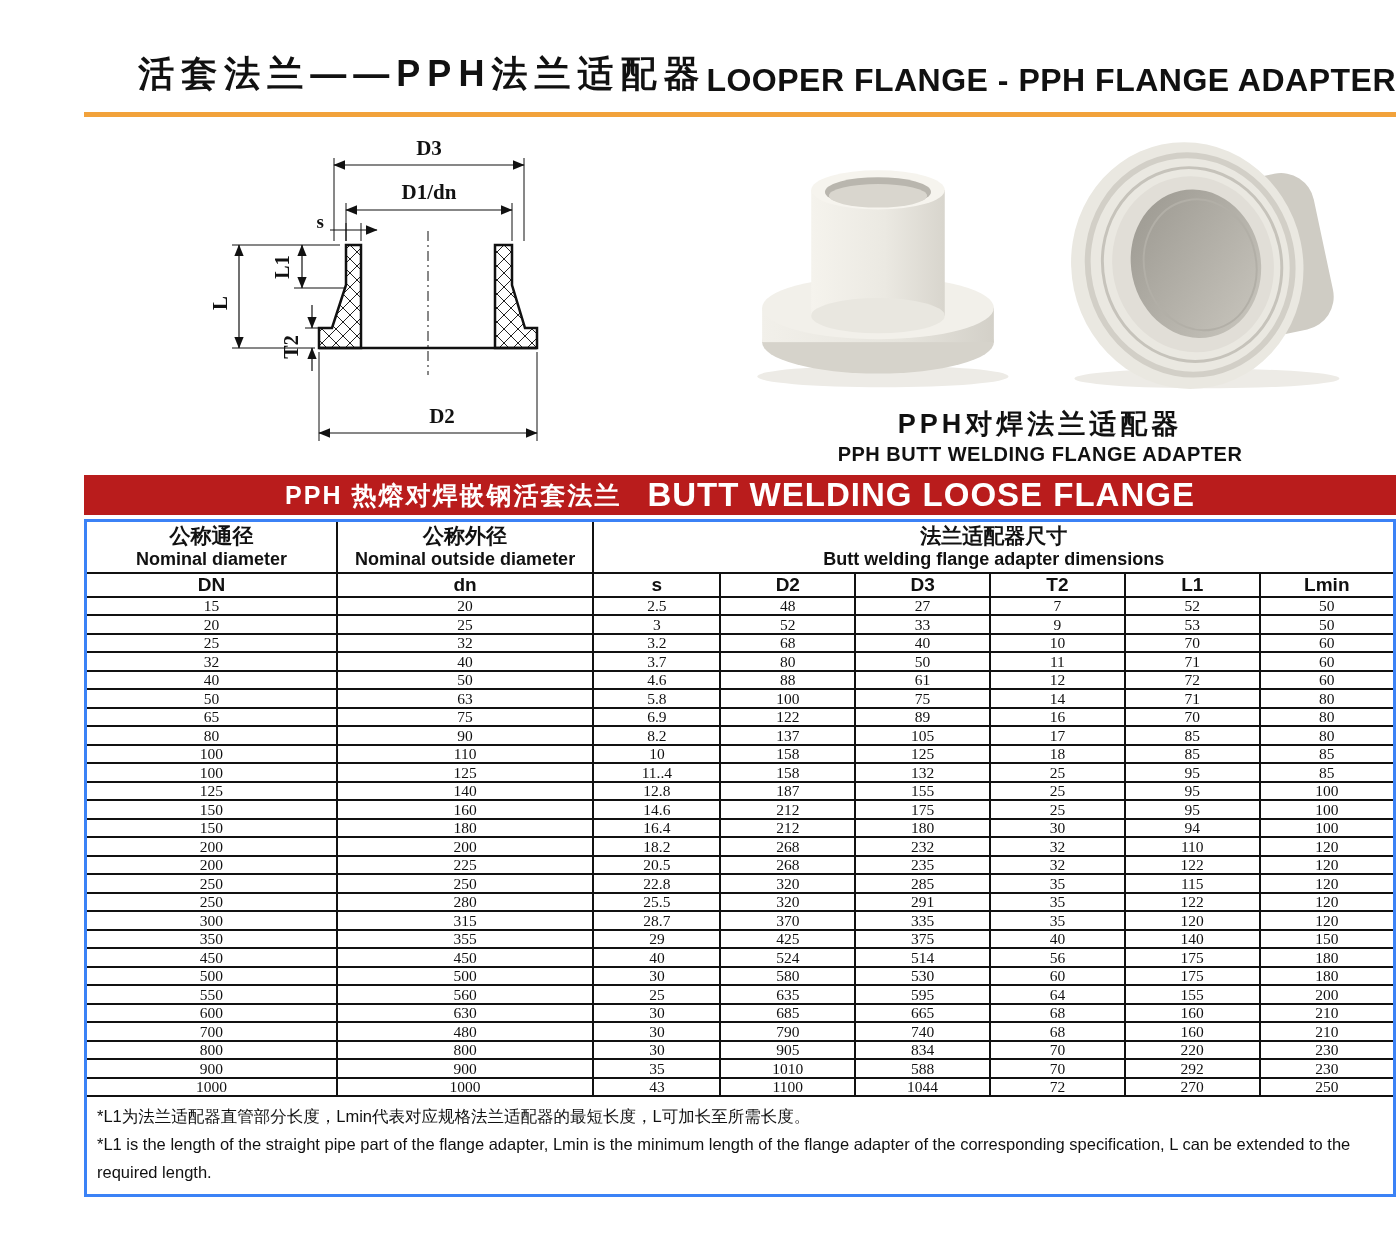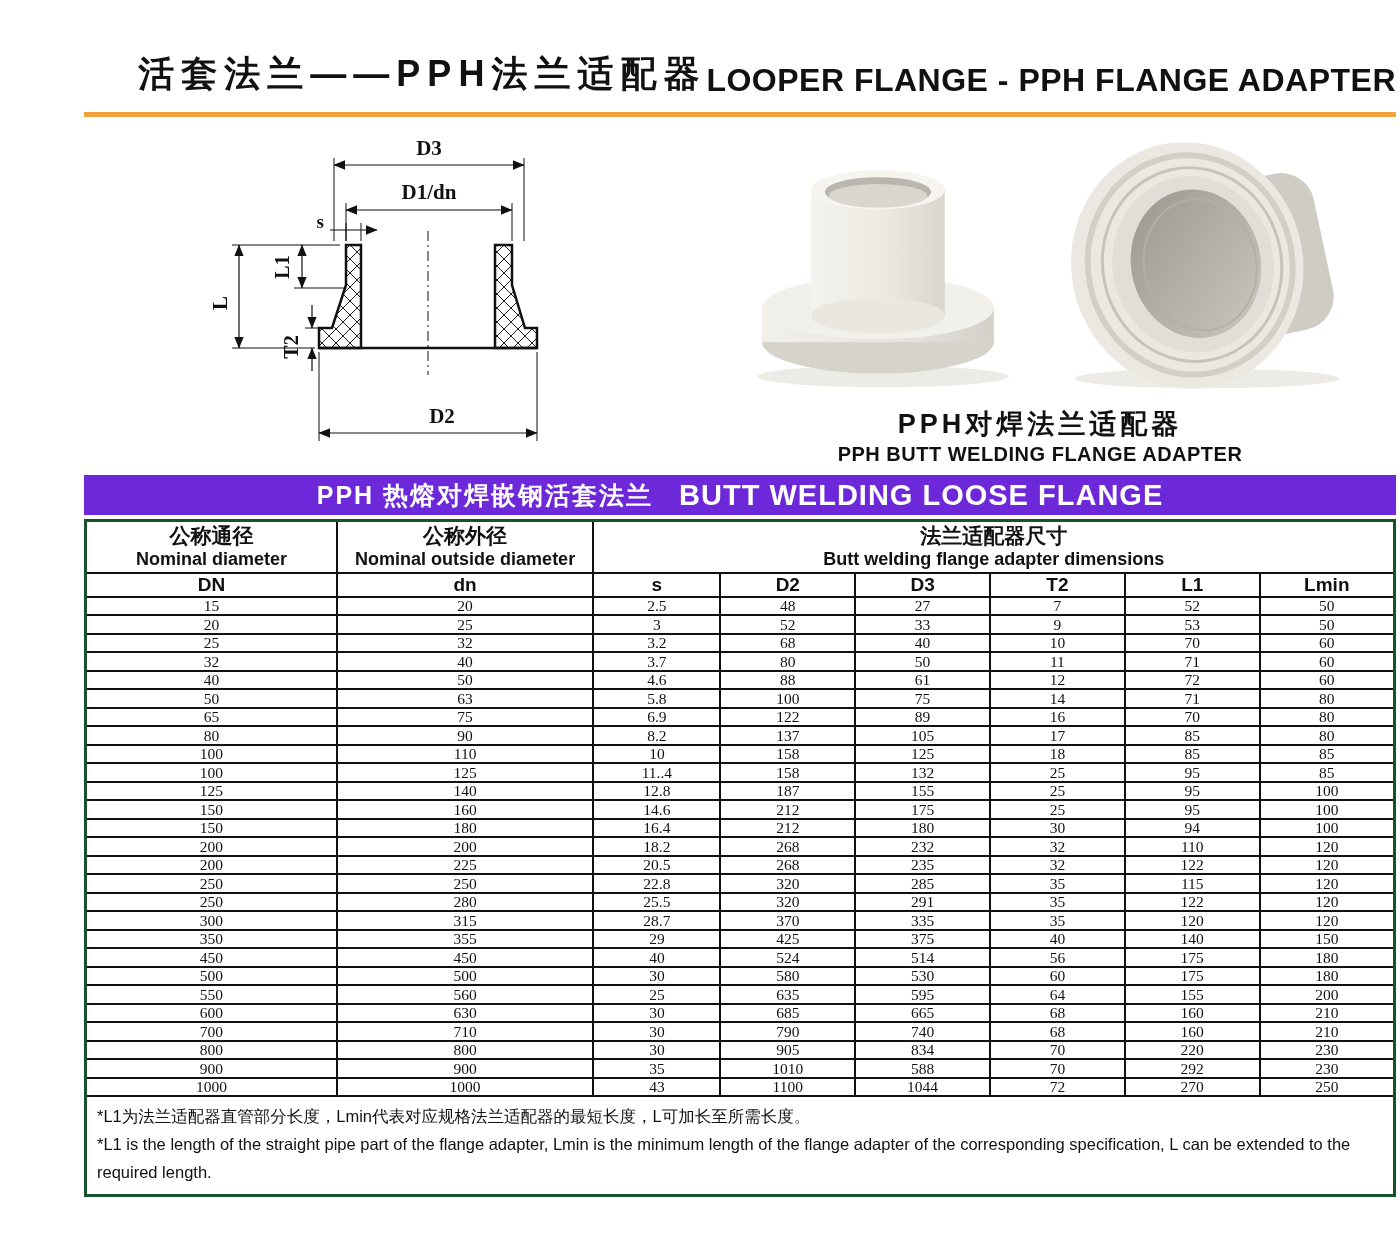--- a/index.html
+++ b/index.html
@@ -25,32 +25,32 @@
   
   .figures { display:flex; margin-top:16px; height:334px; }
   .drawing-wrap { width:600px; }
   .photos-col { flex:1; display:flex; flex-direction:column; align-items:center; }
   .caption { text-align:center; margin-top:18px; line-height:1.25; }
   .caption-zh { font-size:27px; font-weight:bold; letter-spacing:4px; }
   .caption-en { font-size:20px; font-weight:bold; letter-spacing:0.5px; }
 
   
   .banner {
-    margin-top:8px; height:40px; background:#6d28d9;
+    margin-top:8px; height:40px; background:#b91c1c;
     display:flex; align-items:center; justify-content:center; gap:26px;
     color:#fff; font-weight:bold;
   }
   .banner-zh { font-size:25px; letter-spacing:2px; }
-  .banner-en { font-size:29px; letter-spacing:1px; }
+  .banner-en { font-size:33px; letter-spacing:1px; }
 
   
   table.spec {
     margin-top:4px; width:1312px;
     border-collapse:collapse; table-layout:fixed;
-    border:3px solid #14532d;
+    border:3px solid #3b82f6;
   }
   table.spec th, table.spec td { border:2px solid #111; text-align:center; padding:0; }
   .group-head th { height:52px; }
   .gh-zh { font-size:21px; font-weight:bold; line-height:1.25; }
   .gh-en { font-size:18px; font-weight:bold; line-height:1.2; }
   .col-head th { height:16px; font-size:19px; font-weight:bold; }
   tbody.rows td {
     height:18.5px; font-size:15.5px; line-height:1;
     font-family:"Liberation Serif", serif;
   }
@@ -449,21 +449,21 @@
           <td>630</td>
           <td>30</td>
           <td>685</td>
           <td>665</td>
           <td>68</td>
           <td>160</td>
           <td>210</td>
         </tr>
         <tr>
           <td>700</td>
-          <td>710</td>
+          <td>480</td>
           <td>30</td>
           <td>790</td>
           <td>740</td>
           <td>68</td>
           <td>160</td>
           <td>210</td>
         </tr>
         <tr>
           <td>800</td>
           <td>800</td>

